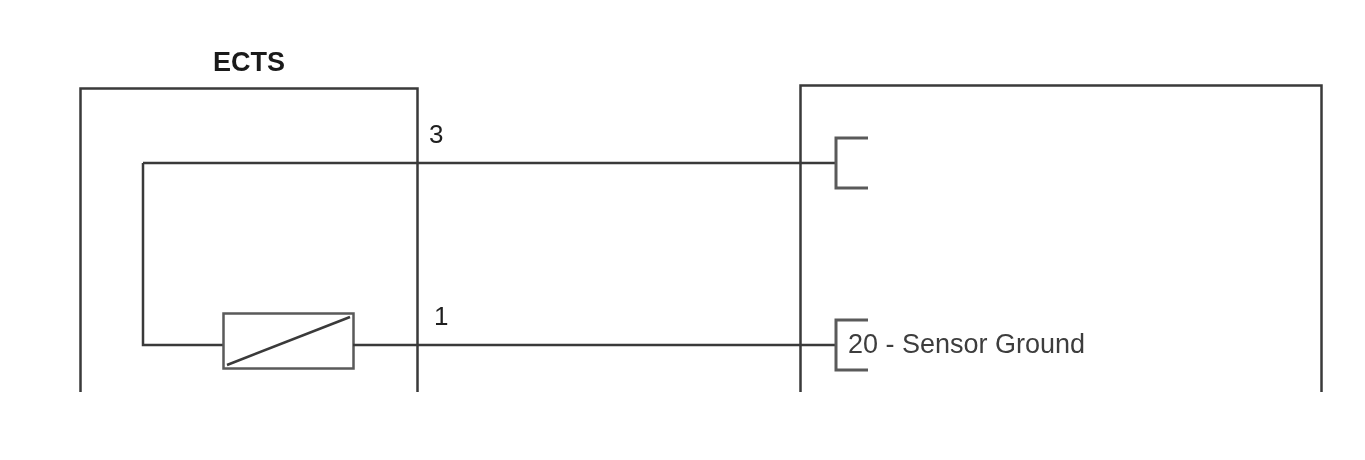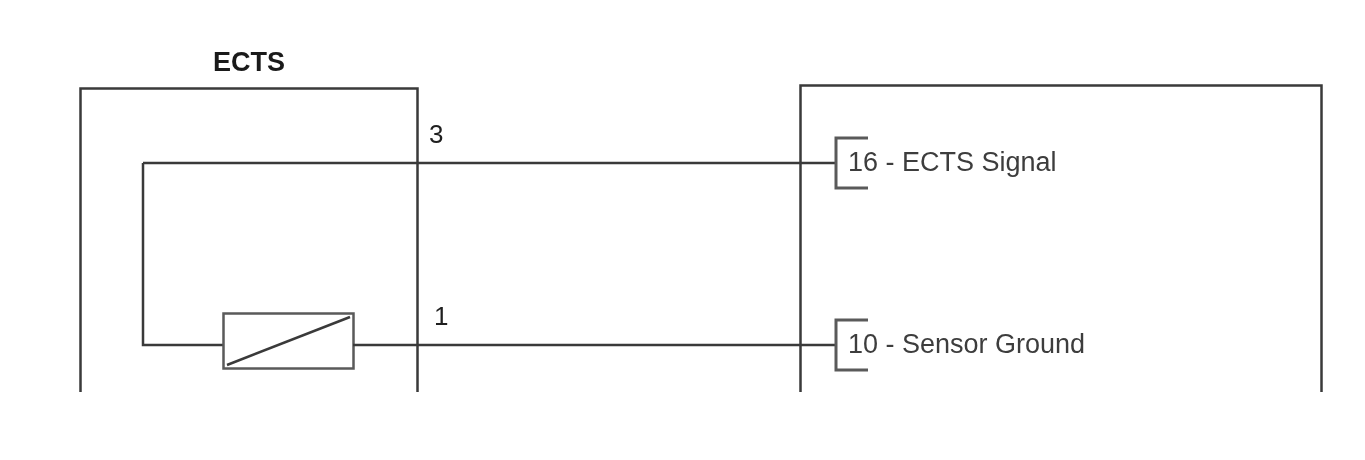--- a/index.html
+++ b/index.html
@@ -90,17 +90,16 @@
     <path d="M 868 320 L 836 320 L 836 370 L 868 370" fill="none" stroke="#5a5a5a" stroke-width="3" stroke-linejoin="miter" stroke-linecap="butt"></path>
   </svg>
 
   <div class="box-title" id="ects-title">ECTS</div>
 
 
   <div class="pin-number" id="pin3-number">3</div>
 
   <div class="pin-number" id="pin1-number">1</div>
 
-  <div class="terminal-label" id="terminal-16-label">16 - ECTS Signal</div>
 
-  <div class="terminal-label" id="terminal-15-label">10 - Sensor Ground</div>
+  <div class="terminal-label" id="terminal-15-label">20 - Sensor Ground</div>
 
 </div>
 
 </body></html>

